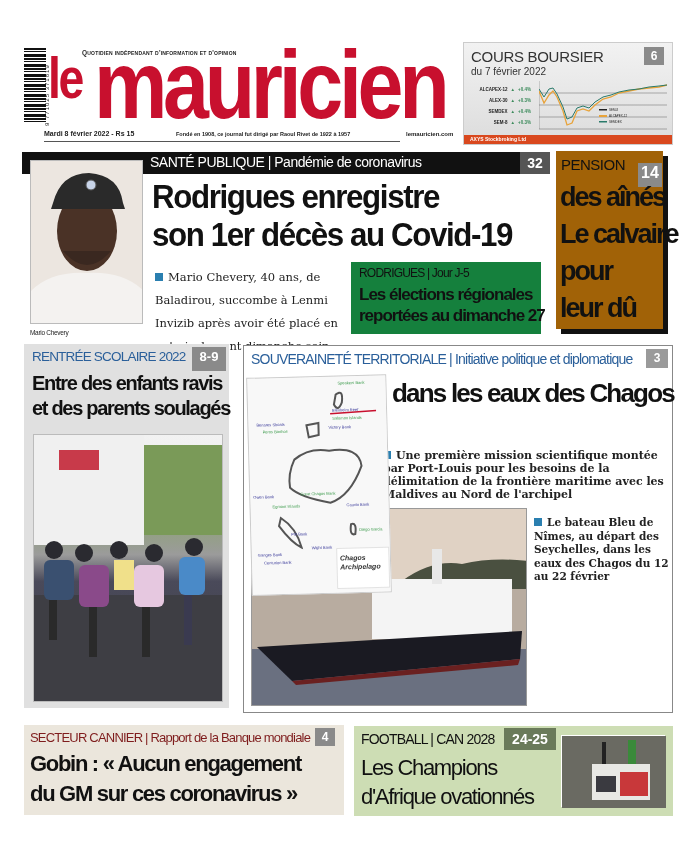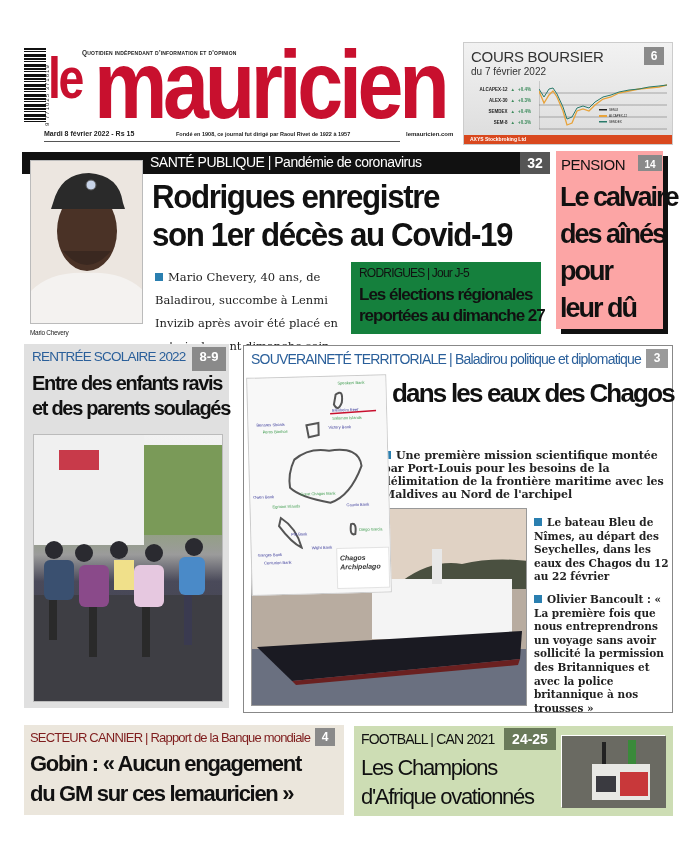--- a/index.html
+++ b/index.html
@@ -35,23 +35,23 @@
 #covid-photo{left:30px;top:160px;width:113px;height:164px;border:1px solid #bbb;background:linear-gradient(180deg,#e9e4de 0%,#d9c7b6 60%,#efe9e4 100%);overflow:hidden}
 #covid-caption{left:30px;top:329px;font-size:6.5px;color:#222;letter-spacing:-0.3px}
 #covid-title{left:152px;top:177px;font-size:34px;line-height:38px;font-weight:bold;letter-spacing:-1.5px;color:#111;white-space:nowrap}
 #covid-title span{display:block;transform:scaleX(0.92);transform-origin:left}
 #covid-lede{left:155px;top:266px;width:200px;font-size:11.5px;line-height:23px;font-weight:normal;color:#222}
 .sq{display:inline-block;width:8px;height:8px;background:#2a7fb0;margin-right:5px;vertical-align:0}
 #rodr{left:351px;top:262px;width:190px;height:72px;background:#15803d}
 #rodr-kicker{left:8px;top:4px;font-size:12px;color:#111;letter-spacing:-0.8px}
 #rodr-title{left:8px;top:22px;font-size:17px;line-height:21px;font-weight:bold;letter-spacing:-1px;color:#111;white-space:nowrap}
 
-#pension{left:556px;top:151px;width:107px;height:178px;background:#fca5a5;box-shadow:5px 5px 0 #111}
+#pension{left:556px;top:151px;width:107px;height:178px;background:#a16207;box-shadow:5px 5px 0 #111}
 #pension-kicker{left:5px;top:5px;font-size:15px;color:#111;letter-spacing:-0.5px}
-#pension-page{left:82px;top:4px;width:24px;height:16px;font-size:10px;line-height:20px}
+#pension-page{left:82px;top:12px;width:24px;height:24px;font-size:16px;line-height:20px}
 #pension-title{left:4px;top:28px;font-size:27px;line-height:37px;font-weight:bold;letter-spacing:-2px;color:#111;white-space:nowrap}
 
 #school{left:24px;top:344px;width:205px;height:364px;background:#e0e0e0}
 #school-kicker{left:8px;top:5px;font-size:13.5px;color:#2a5f9a;letter-spacing:-0.8px}
 #school-page{left:168px;top:3px;width:34px;height:24px;font-size:13px;line-height:20px}
 #school-title{left:8px;top:27px;font-size:20px;line-height:25px;font-weight:bold;letter-spacing:-1.3px;color:#111;white-space:nowrap}
 #school-photo{left:9px;top:90px;width:190px;height:268px;border:1px solid #bbb;overflow:hidden;background:linear-gradient(180deg,#f2f2f2 0%,#e8e8e8 25%,#8aa56a 27%,#9b9b9b 45%,#4a4a5a 55%,#3a3a40 100%)}
 
 #chagos{left:243px;top:345px;width:430px;height:368px;border:1px solid #888;background:#fff}
 #chagos-kicker{left:7px;top:5px;font-size:14px;color:#2a5f9a;letter-spacing:-0.8px;white-space:nowrap}
@@ -155,22 +155,22 @@
   <div class="abs" id="rodr-title">
     <div>Les élections régionales</div>
     <div>reportées au dimanche 27</div>
   </div>
 </div>
 
 <div class="abs" id="pension">
   <div class="abs" id="pension-kicker">PENSION</div>
   <div class="abs badge" id="pension-page">14</div>
   <div class="abs" id="pension-title">
+    <div>des aînés</div>
     <div>Le calvaire</div>
-    <div>des aînés</div>
     <div>pour</div>
     <div>leur dû</div>
   </div>
 </div>
 
 <div class="abs" id="school">
   <div class="abs" id="school-kicker">RENTRÉE SCOLAIRE 2022</div>
   <div class="abs badge" id="school-page">8-9</div>
   <div class="abs" id="school-title">
     <div>Entre des enfants ravis</div>
@@ -196,21 +196,21 @@
       <rect x="80" y="125" width="20" height="30" fill="#f0e08a"></rect>
       <rect x="15" y="165" width="8" height="40" fill="#2a2a2a"></rect>
         <rect x="55" y="172" width="8" height="50" fill="#2a2a2a"></rect>
         <rect x="108" y="172" width="8" height="50" fill="#2a2a2a"></rect>
         <rect x="150" y="160" width="8" height="50" fill="#3a3a50"></rect>
     </svg>
   </div>
 </div>
 
 <div class="abs" id="chagos">
-  <div class="abs" id="chagos-kicker">SOUVERAINETÉ TERRITORIALE | Baladirou politique et diplomatique</div>
+  <div class="abs" id="chagos-kicker">SOUVERAINETÉ TERRITORIALE | Initiative politique et diplomatique</div>
   <div class="abs badge" id="chagos-page">3</div>
   <div class="abs" id="chagos-photo">
     <svg width="276" height="198" viewBox="0 0 276 198">
       <rect width="276" height="70" fill="#e0d2c4"></rect>
       <path d="M150,72 Q180,50 210,55 Q240,48 276,52 L276,80 L150,80 Z" fill="#4a5040"></path>
       <rect y="80" width="276" height="118" fill="#b8aca0"></rect>
       <rect y="140" width="276" height="58" fill="#6a7080"></rect>
       <rect x="120" y="70" width="140" height="60" fill="#f4f4f4"></rect>
       <rect x="180" y="40" width="10" height="35" fill="#e8e8e8"></rect>
       <path d="M5,138 L270,122 L268,150 L40,172 Z" fill="#1a1a22"></path>
@@ -244,34 +244,33 @@
       <rect x="85" y="172" width="52" height="40" fill="#fff" stroke="#ccc" stroke-width="0.5"></rect>
       <text x="88" y="184" font-size="7" font-weight="bold" font-style="italic" fill="#333">Chagos</text>
       <text x="88" y="193" font-size="7" font-weight="bold" font-style="italic" fill="#333">Archipelago</text>
     </svg>
   </div>
   <div class="abs" id="chagos-title">
     <div>dans les eaux des Chagos</div>
   </div>
   <div class="abs serif" id="chagos-lede"><span class="sq"></span><span>Une première mission scientifique montée par Port-Louis pour les besoins de la délimitation de la frontière maritime avec les Maldives au Nord de l'archipel</span></div>
   <div class="abs serif" id="chagos-b1"><span class="sq"></span><span>Le bateau Bleu de Nîmes, au départ des Seychelles, dans les eaux des Chagos du 12 au 22 février</span></div>
-  <div class="abs serif" id="chagos-b2"><span class="sq"></span><span>Olivier Bancoult : « La première fois que nous entreprendrons un voyage sans avoir sollicité la permission des Britanniques et avec la police britannique à nos trousses »</span></div>
 </div>
 
 <div class="abs" id="cannier">
   <div class="abs" id="cannier-kicker">SECTEUR CANNIER | Rapport de la Banque mondiale</div>
   <div class="abs badge" id="cannier-page">4</div>
   <div class="abs" id="cannier-title">
     <div>Gobin : « Aucun engagement</div>
-    <div>du GM sur ces lemauricien »</div>
+    <div>du GM sur ces coronavirus »</div>
   </div>
 </div>
 
 <div class="abs" id="foot">
-  <div class="abs" id="foot-kicker">FOOTBALL | CAN 2021</div>
+  <div class="abs" id="foot-kicker">FOOTBALL | CAN 2028</div>
   <div class="abs badge" id="foot-page">24-25</div>
   <div class="abs" id="foot-title">
     <div>Les Champions</div>
     <div>d'Afrique ovationnés</div>
   </div>
   <div class="abs" id="foot-photo">
     <svg width="104" height="72" viewBox="0 0 104 72">
       <rect width="104" height="72" fill="#6a6a62"></rect>
       <rect x="30" y="28" width="58" height="36" fill="#e8e8e4"></rect>
       <rect x="34" y="40" width="20" height="16" fill="#3a3a40"></rect>

